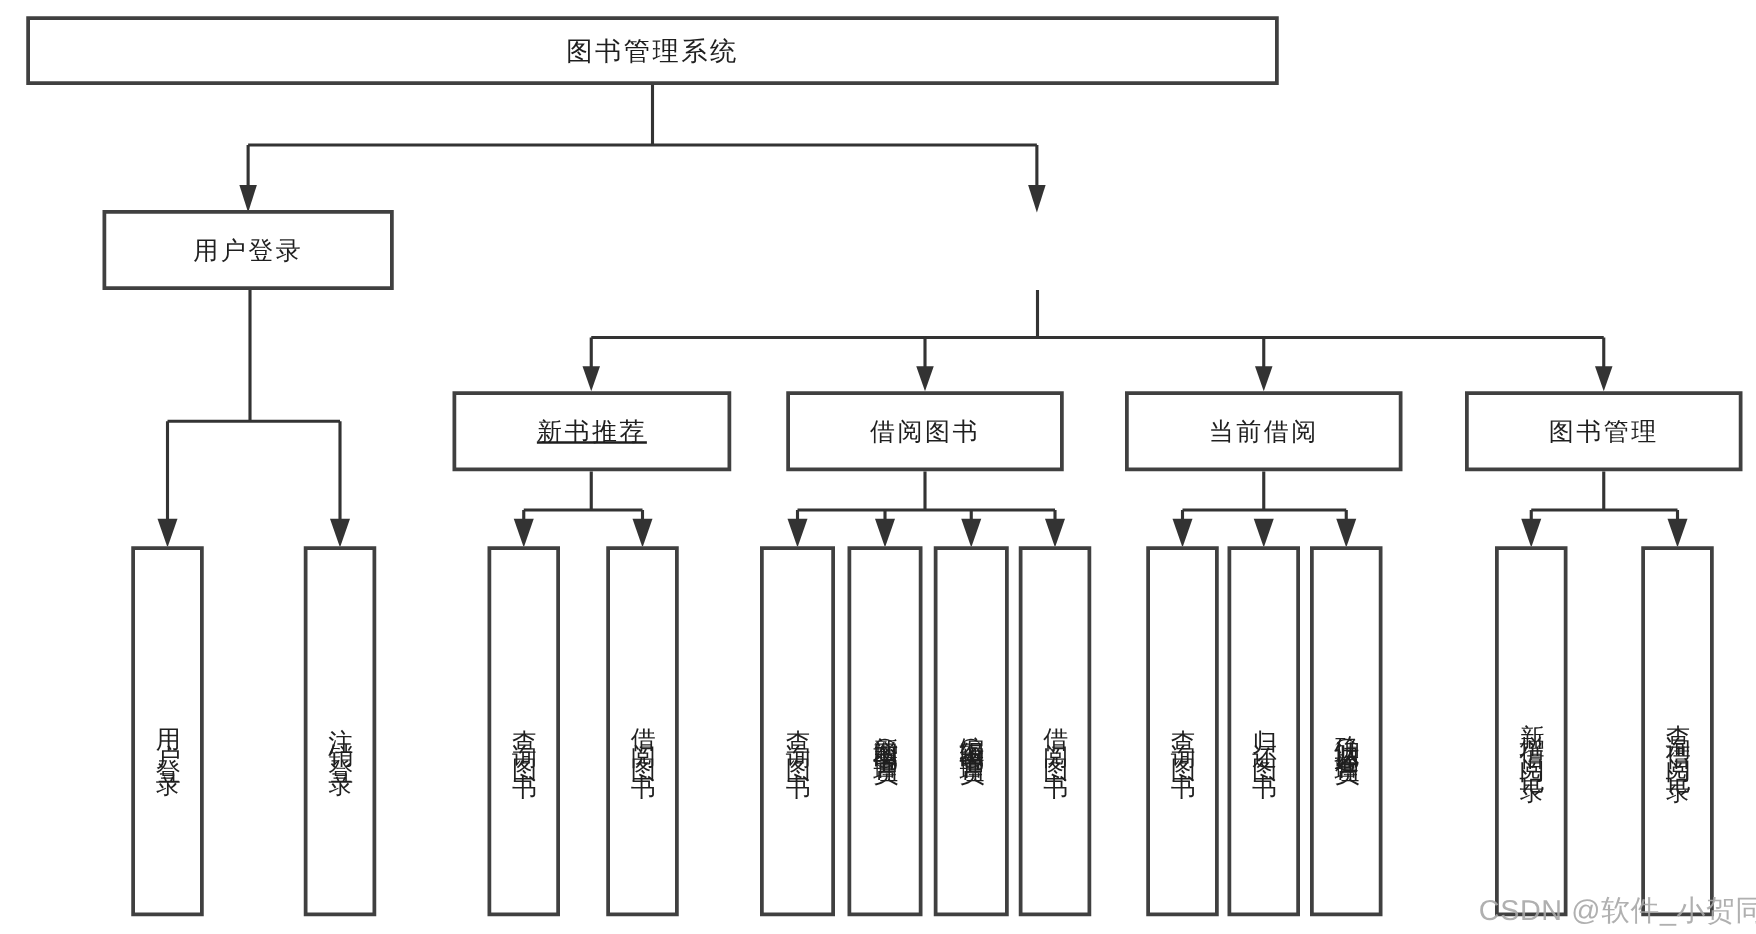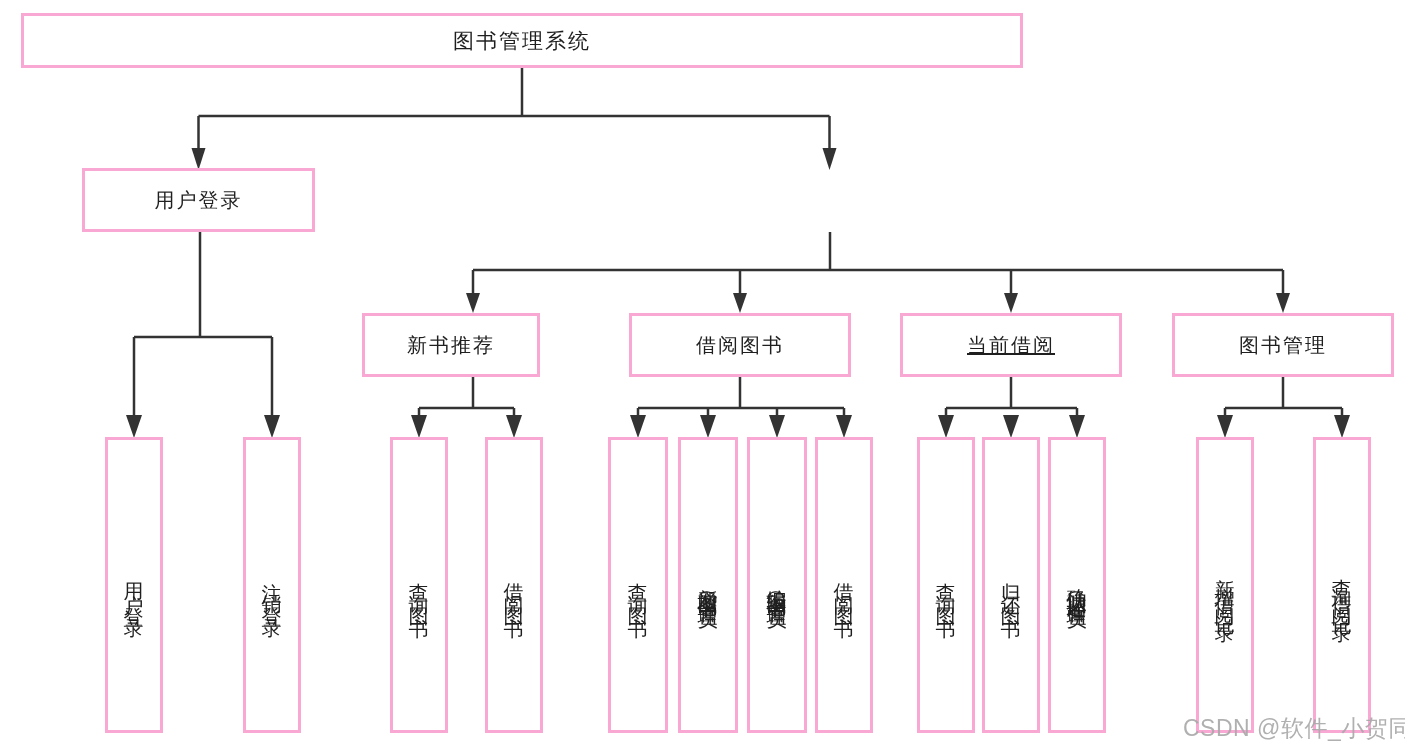--- a/index.html
+++ b/index.html
@@ -2,21 +2,21 @@
 <html><head>
 <meta charset="utf-8">
 <style>
   html,body{margin:0;padding:0;background:#fff;}
   #canvas{
     position:relative;width:1405px;height:747px;background:#fff;overflow:hidden;
     font-family:"Liberation Sans","DejaVu Sans",sans-serif;color:#1f1f1f;
   }
   #wires{position:absolute;left:0;top:0;z-index:0;}
   .node{
-    position:absolute;box-sizing:border-box;border:3px solid #f9a8d4;background:#fff;
+    position:absolute;box-sizing:border-box;border:3px solid #404040;background:#fff;
     display:flex;align-items:center;justify-content:center;z-index:1;
   }
   .hlabel{font-size:20px;letter-spacing:2px;white-space:nowrap;}
   .root .hlabel{font-size:21px;letter-spacing:2px;}
   .leaf{width:58px;height:296px;}
   .vlabel{
     writing-mode:vertical-rl;text-orientation:mixed;font-size:20px;line-height:1;
     white-space:nowrap;
   }
   .ls-wide{letter-spacing:12px;margin-bottom:-12px;}
@@ -101,27 +101,27 @@
   </svg>
 
   <div class="node root" style="left:21px;top:13px;width:1002px;height:55px;">
     <span class="hlabel">图书管理系统</span>
   </div>
 
   <div class="node" style="left:82px;top:168px;width:233px;height:64px;">
     <span class="hlabel">用户登录</span>
   </div>
 
-  <div class="node" style="left:362px;top:313px;width:178px;height:64px;">
+  <div class="node" style="left:362px;top:313px;width:223px;height:64px;text-decoration:underline;">
     <span class="hlabel">新书推荐</span>
   </div>
   <div class="node" style="left:629px;top:313px;width:222px;height:64px;">
     <span class="hlabel">借阅图书</span>
   </div>
-  <div class="node" style="left:900px;top:313px;width:222px;height:64px;text-decoration:underline;">
+  <div class="node" style="left:900px;top:313px;width:222px;height:64px;">
     <span class="hlabel">当前借阅</span>
   </div>
   <div class="node" style="left:1172px;top:313px;width:222px;height:64px;">
     <span class="hlabel">图书管理</span>
   </div>
 
   <div class="node leaf" style="left:105px;top:437px;">
     <span class="vlabel ls-wide">用户登录</span>
   </div>
   <div class="node leaf" style="left:243px;top:437px;">

